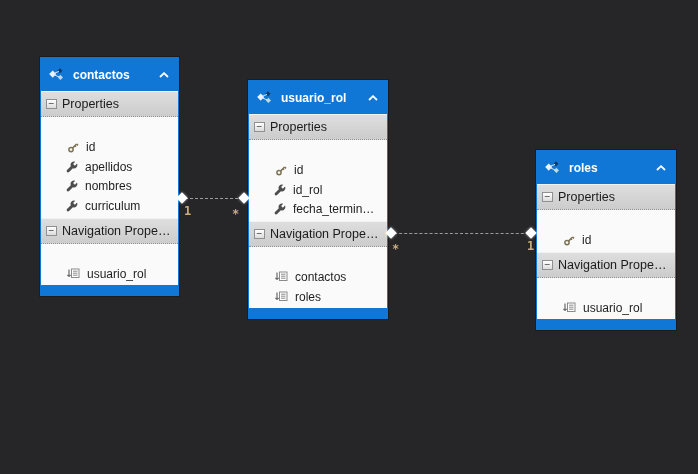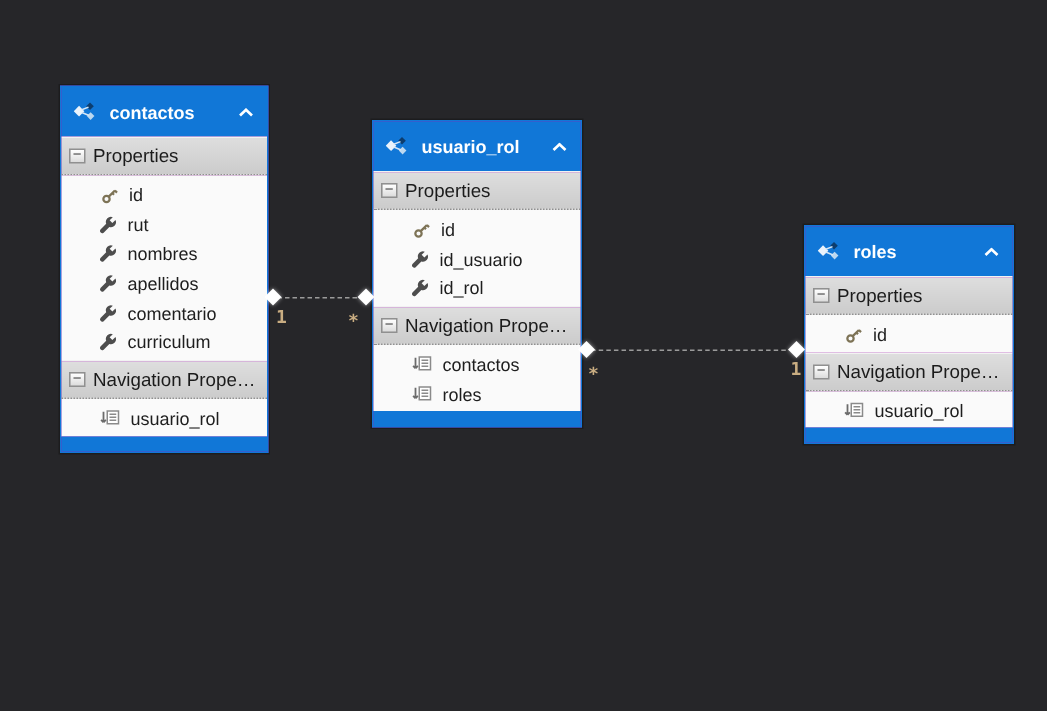--- a/index.html
+++ b/index.html
@@ -7,21 +7,21 @@
   body {
     background:#262629;
     font-family:"Liberation Sans","DejaVu Sans",sans-serif;
     position:relative;
   }
   .canvas { position:absolute; inset:0; }
 
   
   .entity {
     position:absolute;
-    background:#a21caf;
+    background:#f0abfc;
     border:1px solid #1177d7;
     box-shadow:0 0 0 1px rgba(0,0,0,.25);
     font-size:12px;
     color:#1e1e1e;
   }
   .entity-header {
     height:33px;
     background:#1177d7;
     display:flex;
     align-items:center;
@@ -54,21 +54,21 @@
     flex:0 0 auto;
     width:11px; height:10px;
     border:1px solid #909090;
     background:linear-gradient(#ffffff,#dcdcdc);
     color:#3c3c3c;
     font-size:10px;
     line-height:7px;
     text-align:center;
     display:inline-block;
   }
-  .rows { padding-top:3px; padding-bottom:2px; background:#fafafa; }
+  .rows { padding-top:20px; padding-bottom:2px; background:#fafafa; }
   .row {
     height:19.7px;
     display:flex;
     align-items:center;
     gap:7px;
     padding-left:25px;
     white-space:nowrap;
     overflow:hidden;
   }
   .row .ricon { flex:0 0 auto; display:inline-flex; }
@@ -155,45 +155,29 @@
             </svg>
           </span>
           <span class="row-label">id</span>
         </div>
       <div class="row">
           <span class="ricon">
             <svg width="12" height="12">
               <use href="#sym-wrench"></use>
             </svg>
           </span>
-          <span class="row-label">rut</span>
+          <span class="row-label">apellidos</span>
         </div>
       <div class="row">
           <span class="ricon">
             <svg width="12" height="12">
               <use href="#sym-wrench"></use>
             </svg>
           </span>
           <span class="row-label">nombres</span>
-        </div>
-      <div class="row">
-          <span class="ricon">
-            <svg width="12" height="12">
-              <use href="#sym-wrench"></use>
-            </svg>
-          </span>
-          <span class="row-label">apellidos</span>
-        </div>
-      <div class="row">
-          <span class="ricon">
-            <svg width="12" height="12">
-              <use href="#sym-wrench"></use>
-            </svg>
-          </span>
-          <span class="row-label">comentario</span>
         </div>
       <div class="row">
           <span class="ricon">
             <svg width="12" height="12">
               <use href="#sym-wrench"></use>
             </svg>
           </span>
           <span class="row-label">curriculum</span>
         </div>
     </div>
@@ -240,29 +224,29 @@
             </svg>
           </span>
           <span class="row-label">id</span>
         </div>
       <div class="row">
           <span class="ricon">
             <svg width="12" height="12">
               <use href="#sym-wrench"></use>
             </svg>
           </span>
-          <span class="row-label">id_usuario</span>
-        </div>
-      <div class="row">
-          <span class="ricon">
-            <svg width="12" height="12">
-              <use href="#sym-wrench"></use>
-            </svg>
-          </span>
           <span class="row-label">id_rol</span>
+        </div>
+      <div class="row">
+          <span class="ricon">
+            <svg width="12" height="12">
+              <use href="#sym-wrench"></use>
+            </svg>
+          </span>
+          <span class="row-label">fecha_termin…</span>
         </div>
     </div>
     <div class="section-header">
       <span class="expander">−</span>
       <span>Navigation Prope…</span>
     </div>
     <div class="rows">
       <div class="row">
           <span class="ricon">
             <svg width="14" height="12">

